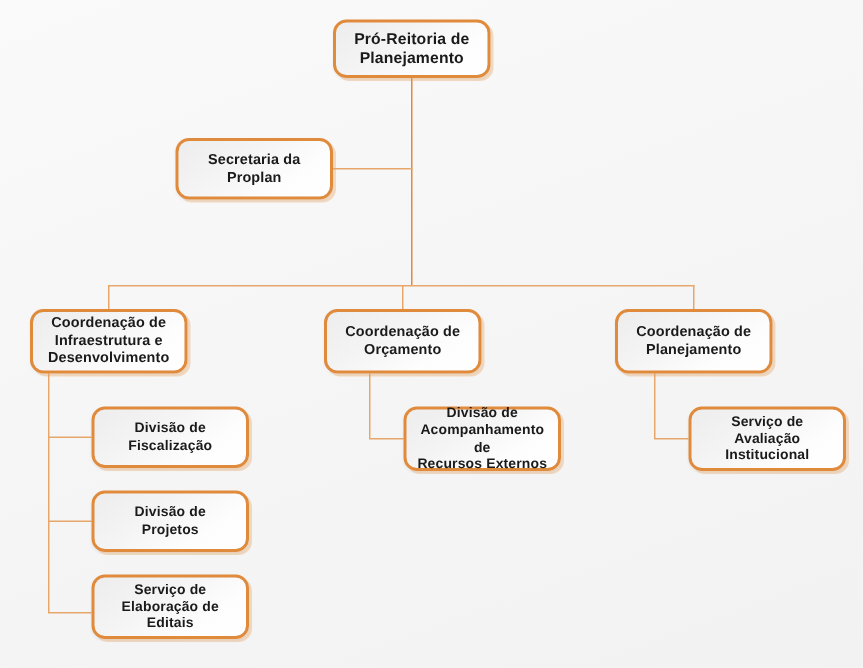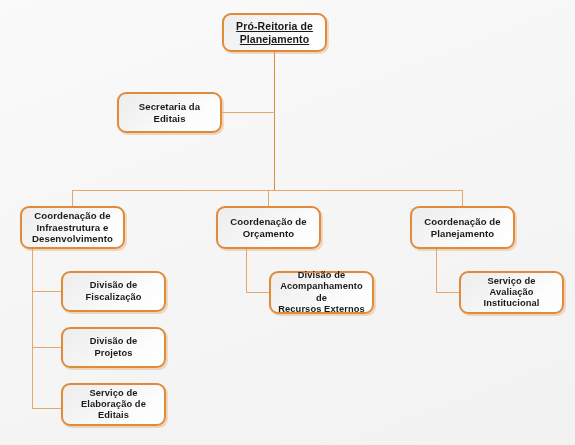--- a/index.html
+++ b/index.html
@@ -48,21 +48,21 @@
     line-height: 1.22;
     letter-spacing: 0.1px;
     padding: 2px 4px;
     z-index: 2;
   }
   .node-label {
     display: block;
     white-space: pre-line;
   }
 
-  .size-root   { font-size: 10.5px; text-decoration: underline; }
+  .size-root   { font-size: 10.5px; }
   .size-branch { font-size: 9.6px; }
   .size-leaf   { font-size: 9.3px; }
 </style>
 </head>
 <body>
 
 <div id="chart-canvas">
 
   <div class="connector v trunk" style="left:274px; top:52px; height:138px;"></div>
 
@@ -84,21 +84,21 @@
   <div class="connector v" style="left:436px; top:249px; height:43px;"></div>
   <div class="connector h" style="left:436px; top:292px; width:23px;"></div>
 
   <div class="node size-root" style="left:222px; top:13px; width:105px; height:39px;">
     <span class="node-label">Pró-Reitoria de
 Planejamento</span>
   </div>
 
   <div class="node size-branch" style="left:117px; top:92px; width:105px; height:41px;">
     <span class="node-label">Secretaria da
-Editais</span>
+Proplan</span>
   </div>
 
   <div class="node size-branch" style="left:20px; top:206px; width:105px; height:43px;">
     <span class="node-label">Coordenação de
 Infraestrutura e
 Desenvolvimento</span>
   </div>
 
   <div class="node size-branch" style="left:216px; top:206px; width:105px; height:43px;">
     <span class="node-label">Coordenação de

